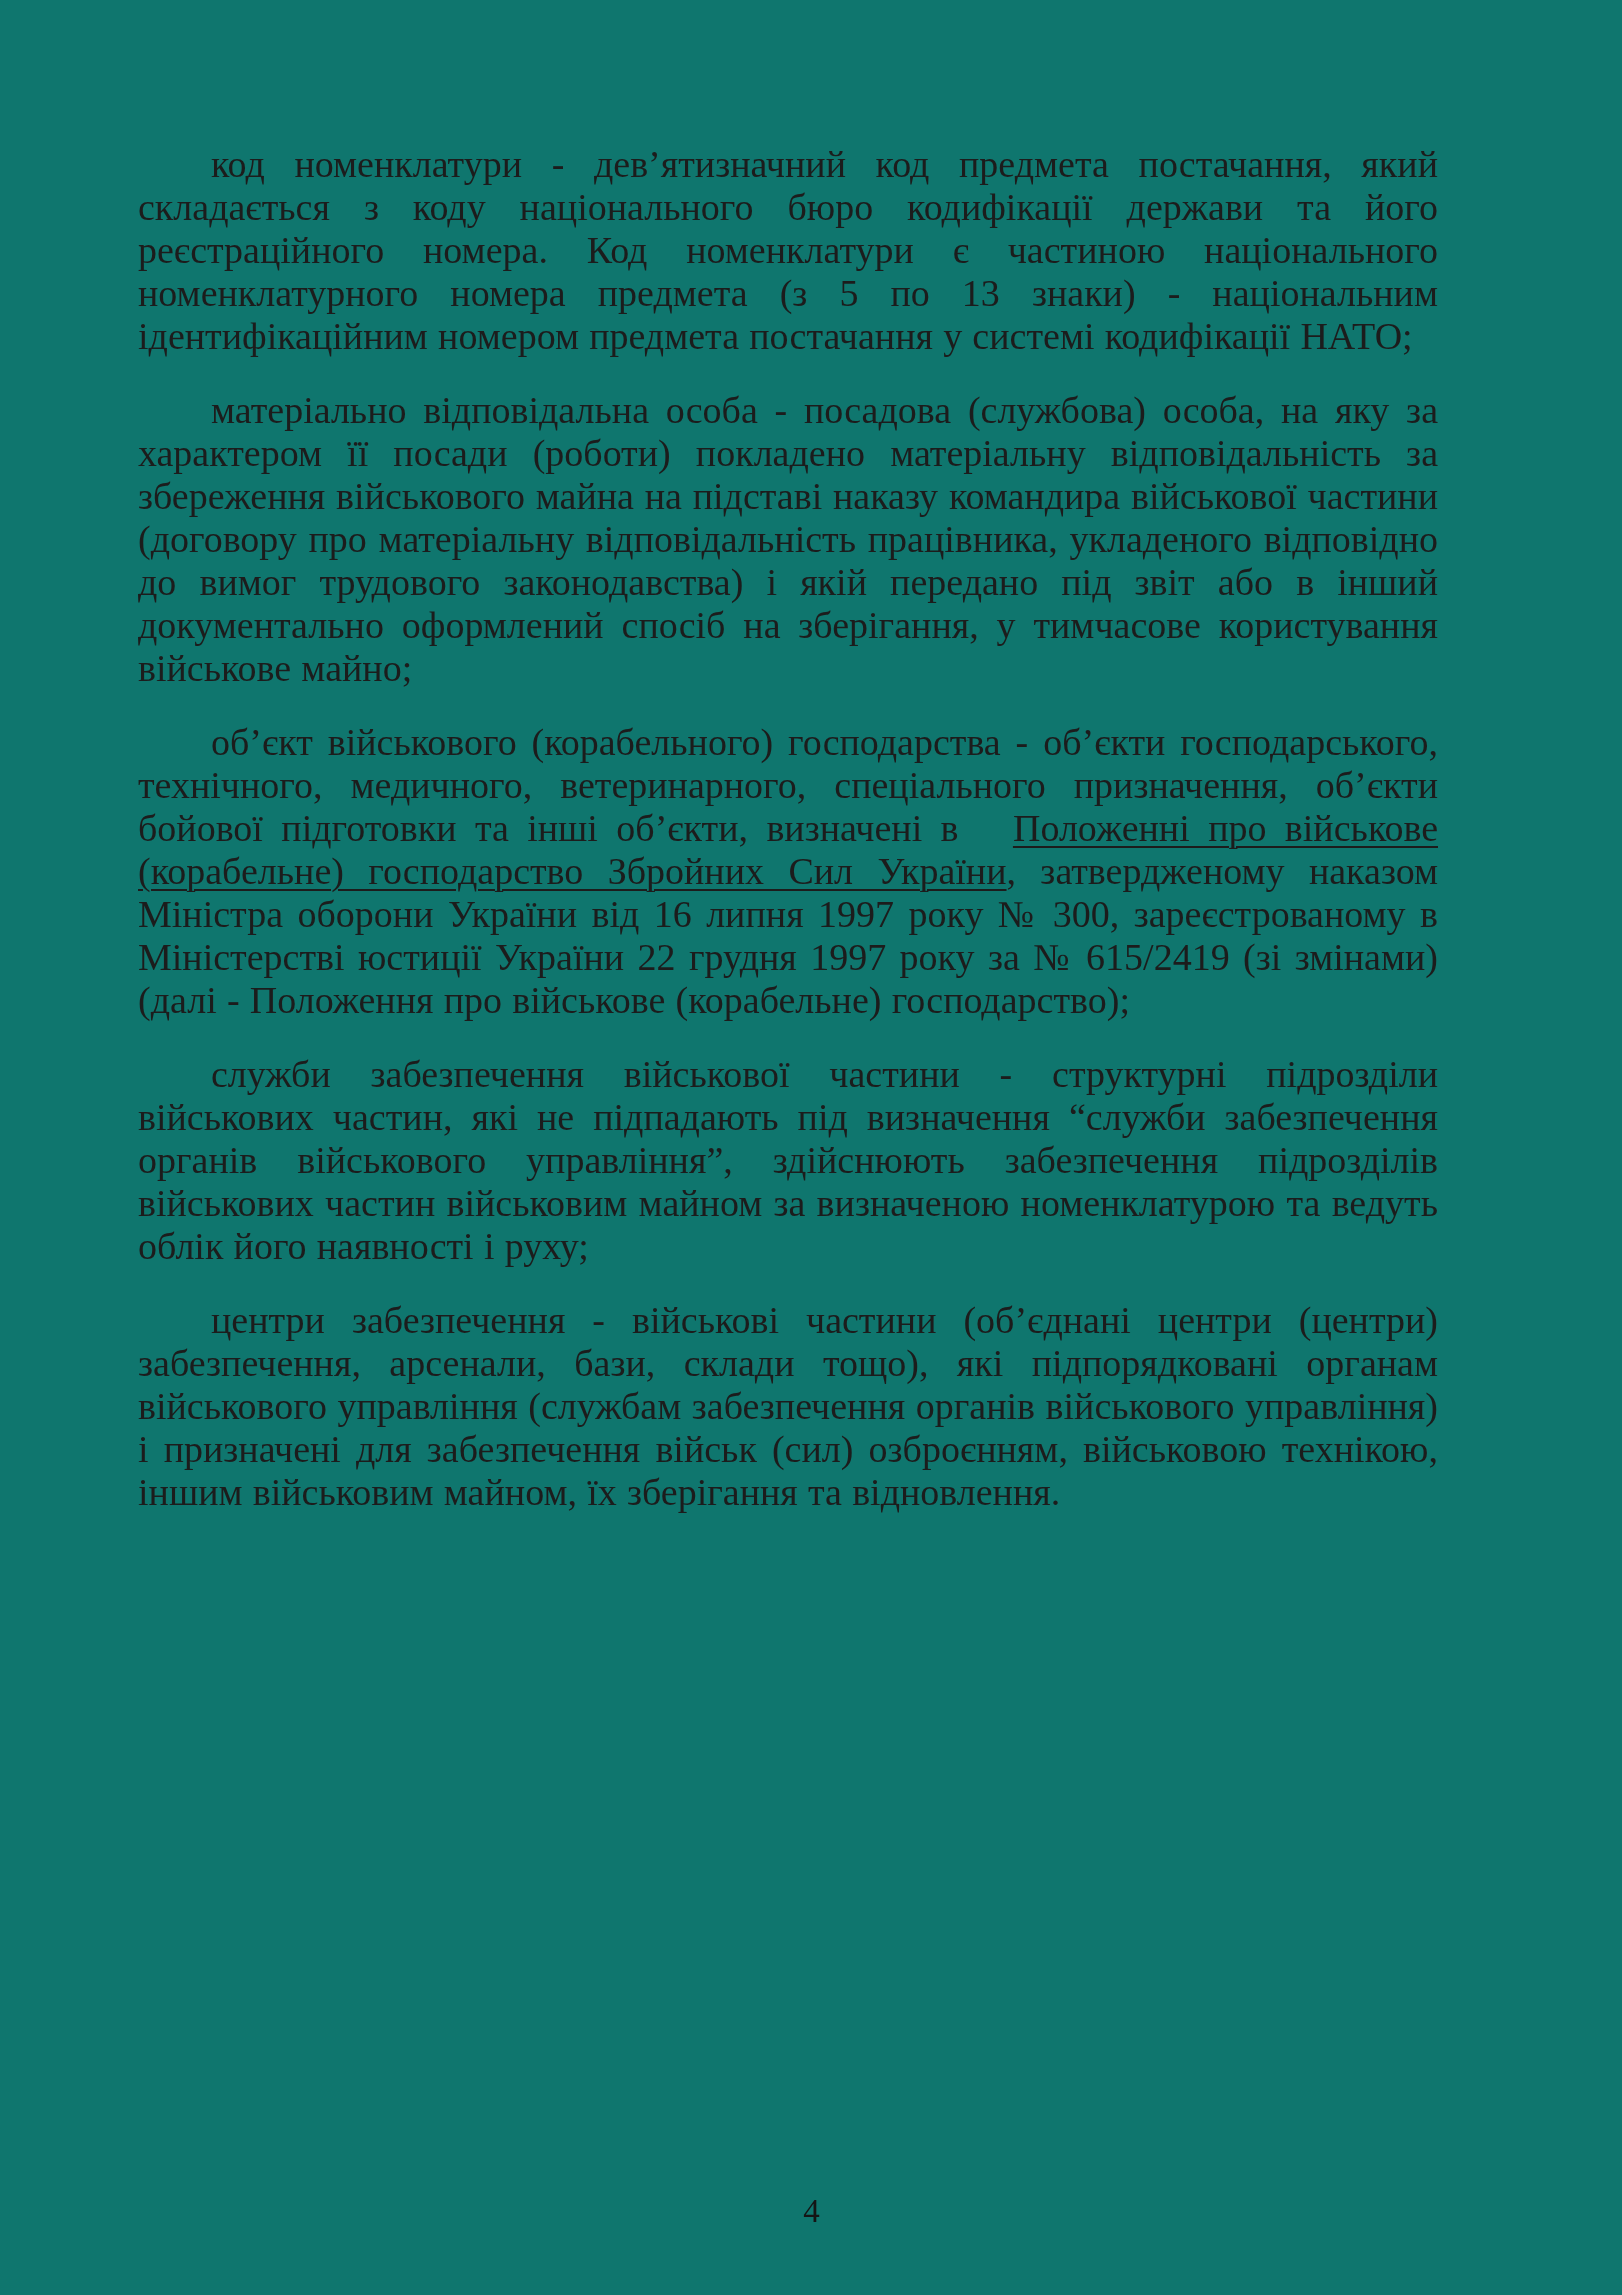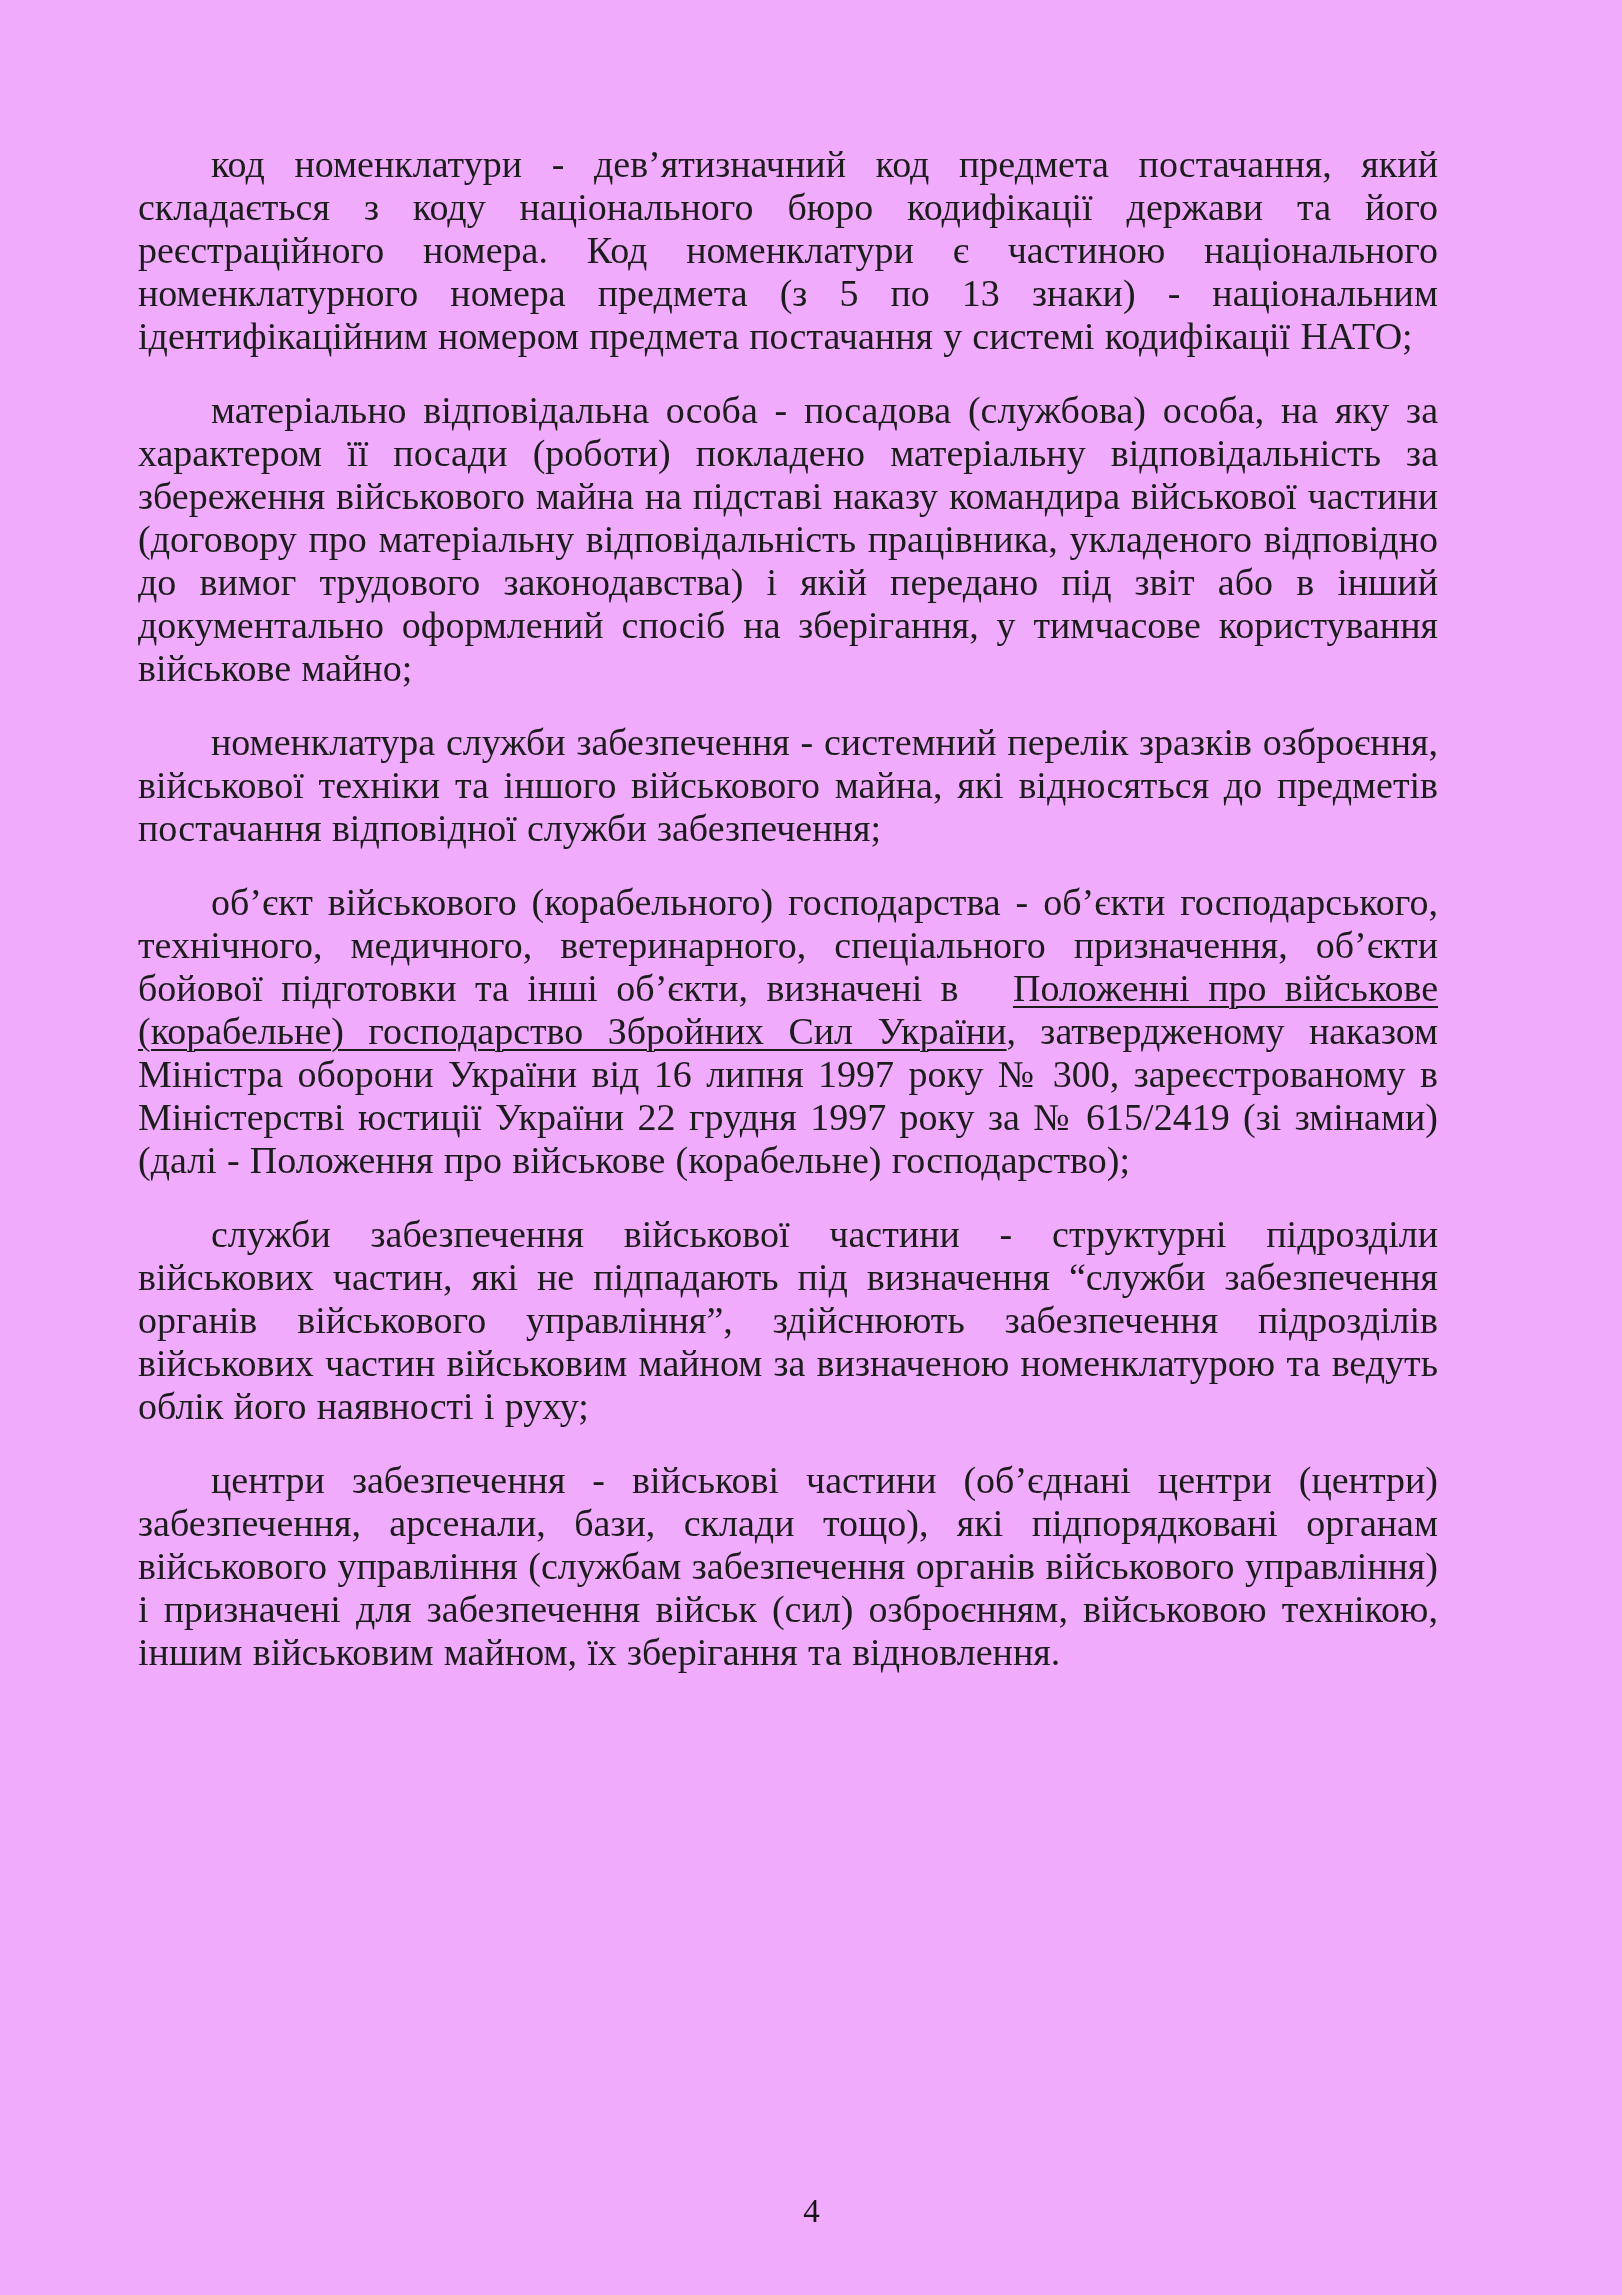--- a/index.html
+++ b/index.html
@@ -9,21 +9,21 @@
   body {
     width: 1623px;
     height: 2295px;
     background: #ffffff;
     position: relative;
     font-family: "Liberation Serif", "DejaVu Serif", serif;
   }
   .page {
     position: absolute;
     inset: 0;
-    background: #f0abfc;
+    background: #0f766e;
     overflow: hidden;
   }
   .content {
     position: absolute;
     left: 138px;
     top: 143px;
     width: 1300px;
   }
   .para {
     font-size: 38px;
@@ -55,20 +55,19 @@
     color: #151515;
   }
 </style>
 </head>
 <body>
 
 <main class="page">
   <section class="content">
       <p class="para"><span>код номенклатури - дев’ятизначний код предмета постачання, який складається з коду національного бюро кодифікації держави та його реєстраційного номера. Код номенклатури є частиною національного номенклатурного номера предмета (з 5 по 13 знаки) - національним ідентифікаційним номером предмета постачання у системі кодифікації НАТО;</span></p>
       <p class="para"><span>матеріально відповідальна особа - посадова (службова) особа, на яку за характером її посади (роботи) покладено матеріальну відповідальність за збереження військового майна на підставі наказу командира військової частини (договору про матеріальну відповідальність працівника, укладеного відповідно до вимог трудового законодавства) і якій передано під звіт або в інший документально оформлений спосіб на зберігання, у тимчасове користування військове майно;</span></p>
-      <p class="para"><span>номенклатура служби забезпечення - системний перелік зразків озброєння, військової техніки та іншого військового майна, які відносяться до предметів постачання відповідної служби забезпечення;</span></p>
       <p class="para"><span>об’єкт військового (корабельного) господарства - об’єкти господарського, технічного, медичного, ветеринарного, спеціального призначення, об’єкти бойової підготовки та інші об’єкти, визначені в </span><span class="underlined">Положенні про військове (корабельне) господарство Збройних Сил України</span><span>, затвердженому наказом Міністра оборони України від 16 липня 1997 року № 300, зареєстрованому в Міністерстві юстиції України 22 грудня 1997 року за № 615/2419 (зі змінами) (далі - Положення про військове (корабельне) господарство);</span></p>
       <p class="para"><span>служби забезпечення військової частини - структурні підрозділи військових частин, які не підпадають під визначення “служби забезпечення органів військового управління”, здійснюють забезпечення підрозділів військових частин військовим майном за визначеною номенклатурою та ведуть облік його наявності і руху;</span></p>
       <p class="para"><span>центри забезпечення - військові частини (об’єднані центри (центри) забезпечення, арсенали, бази, склади тощо), які підпорядковані органам військового управління (службам забезпечення органів військового управління) і призначені для забезпечення військ (сил) озброєнням, військовою технікою, іншим військовим майном, їх зберігання та відновлення.</span></p>
     </section>
   <div class="page-number">4</div>
 </main>
 
 
 </body></html>

